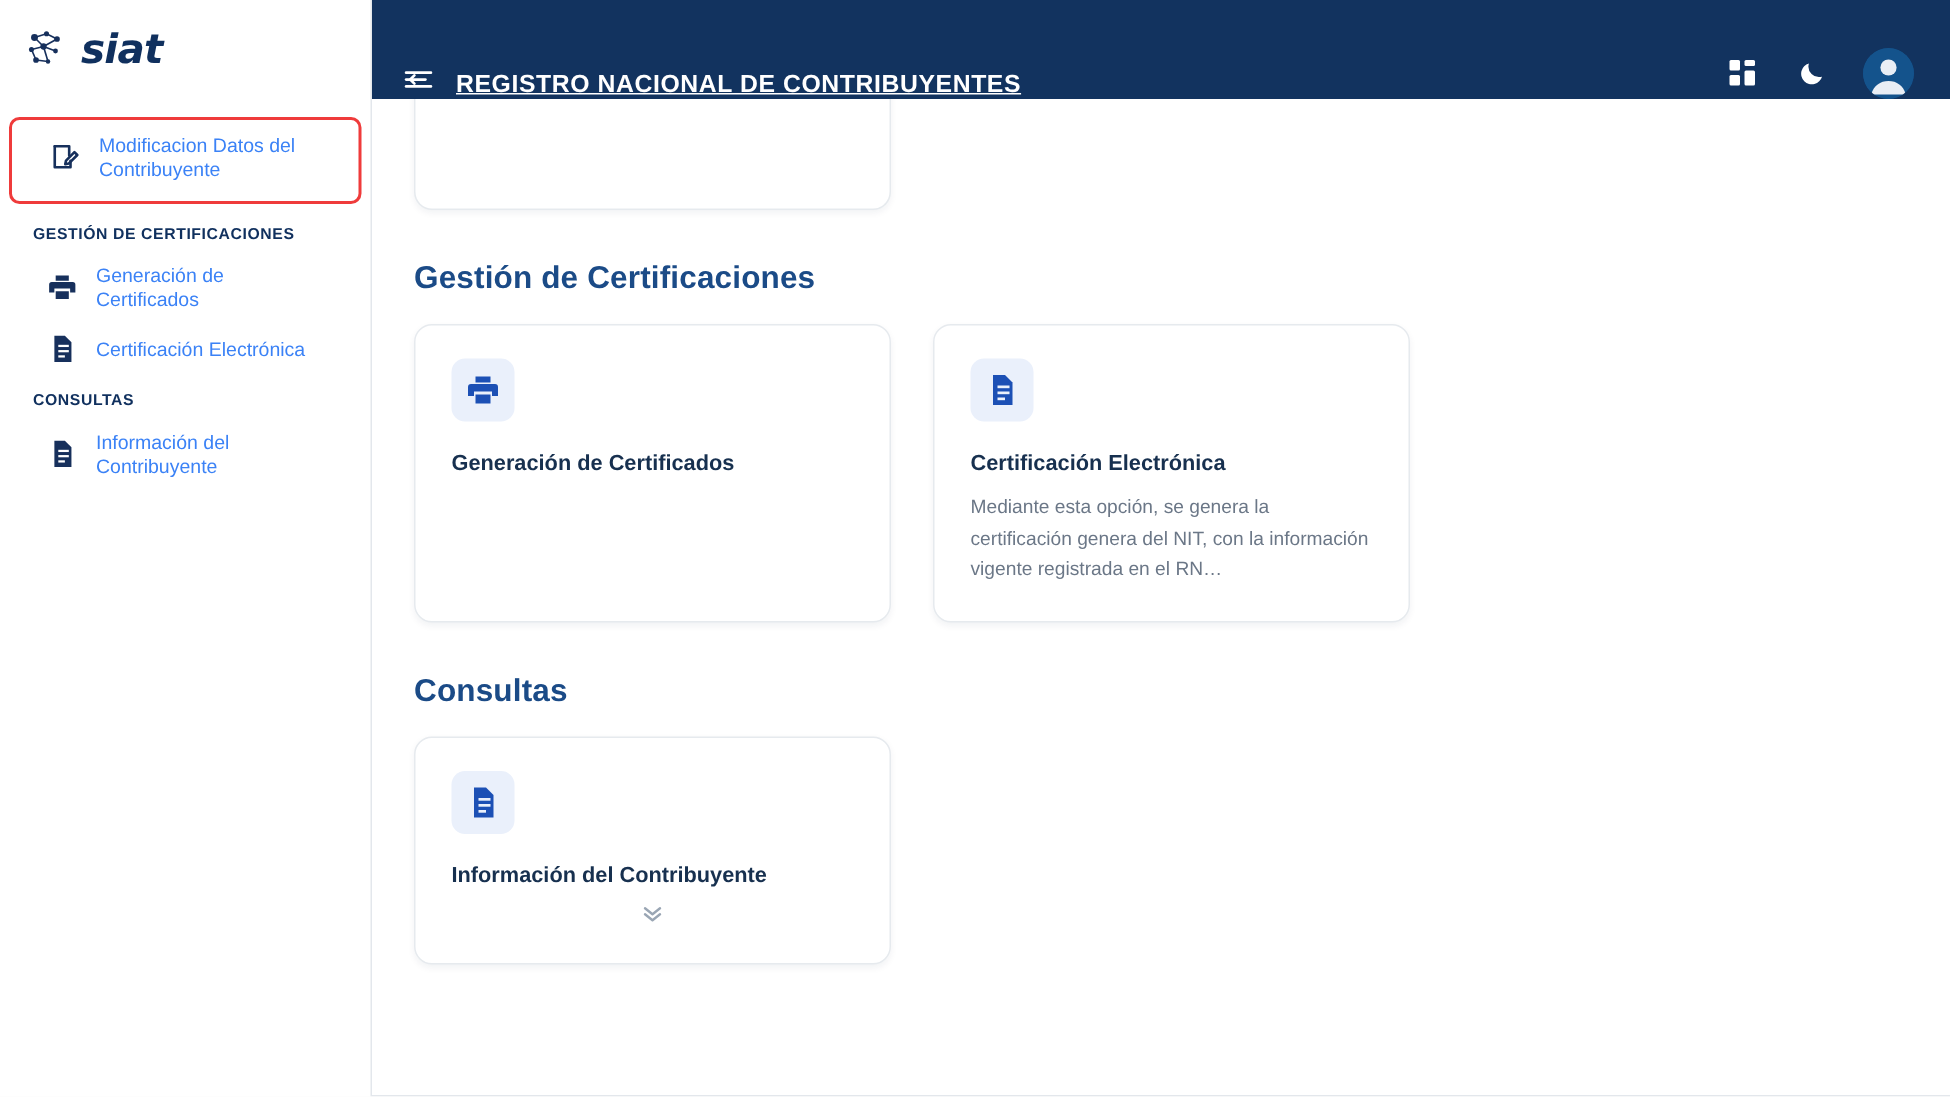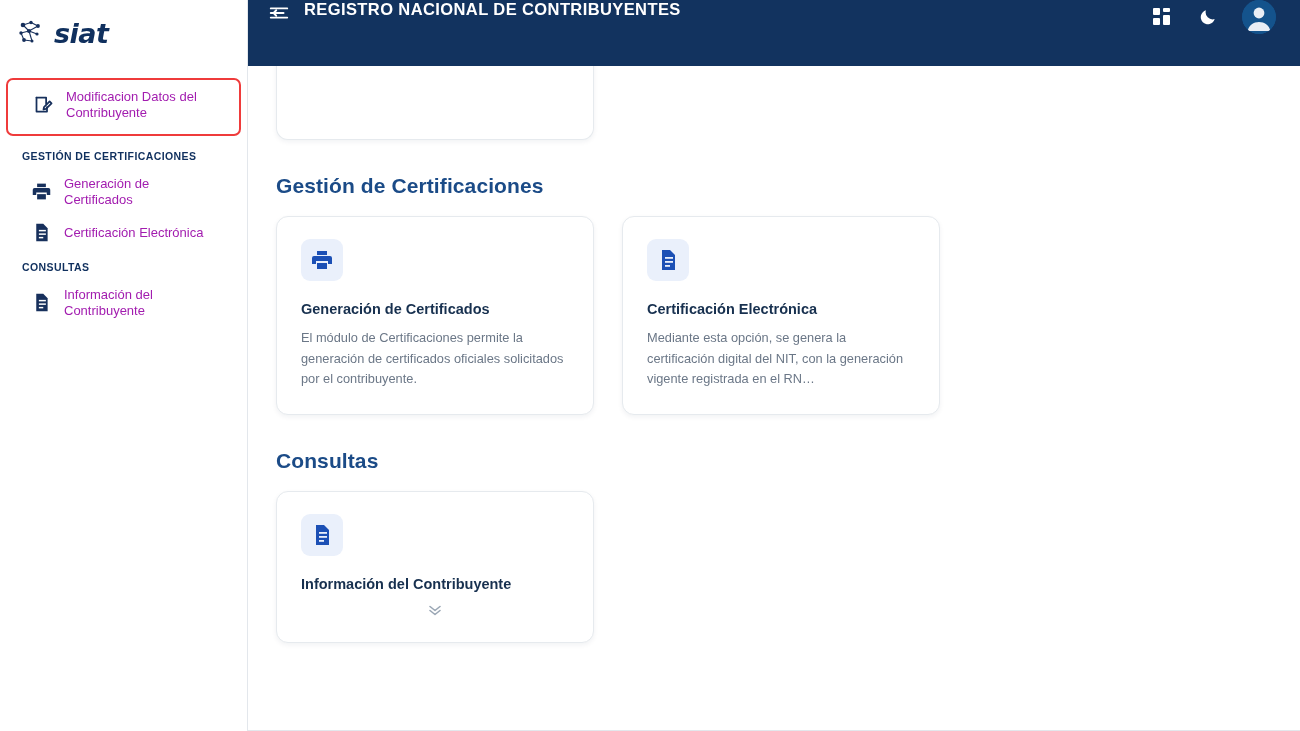--- a/index.html
+++ b/index.html
@@ -58,21 +58,21 @@
     text-transform: uppercase;
     padding: 10px 16px 6px 22px;
     line-height: 1.25;
   }
   .nav-item {
     display: flex;
     align-items: center;
     gap: 12px;
     padding: 7px 14px 7px 30px;
     cursor: pointer;
-    color: #a21caf;
+    color: #3b82f6;
     font-size: 13px;
     line-height: 1.22;
   }
   .nav-item .label { max-width: 140px; }
   .nav-icon {
     width: 22px; height: 22px;
     flex: 0 0 22px;
     display: flex; align-items: center; justify-content: center;
     color: #17305c;
   }
@@ -93,24 +93,25 @@
     flex: 1 1 auto;
     display: flex;
     flex-direction: column;
     min-width: 0;
     background: #ffffff;
   }
   .topbar {
     height: 66px;
     background: #12335f;
     display: flex;
-    align-items: flex-start;
+    align-items: flex-end;
     padding: 0 24px 0 18px;
     color: #ffffff;
     flex: 0 0 66px;
+    text-decoration: underline;
   }
   .hamburger {
     width: 26px; height: 26px;
     display: flex; align-items: center; justify-content: center;
     cursor: pointer;
     margin-right: 12px;
   }
   .topbar-title {
     font-size: 16.5px;
     font-weight: bold;
@@ -362,36 +363,35 @@
 
           <div class="card">
             <div class="card-icon">
               <svg width="24" height="24" viewBox="0 0 24 24" fill="#1c50b5">
                 <path d="M7 3h10v4H7z"></path>
                 <path d="M4 8h16a2 2 0 0 1 2 2v6h-4v-3H6v3H2v-6a2 2 0 0 1 2-2z"></path>
                 <path d="M7 15h10v6H7z"></path>
               </svg>
             </div>
             <div class="card-title">Generación de Certificados</div>
-            <div class="card-desc">El módulo de Certificaciones permite la generación de certificados oficiales solicitados por el contribuyente.</div>
           </div>
 
           <div class="card">
             <div class="card-icon">
               <svg width="24" height="24" viewBox="0 0 24 24" fill="#1c50b5">
                 <path d="M6 2h8l5 5v15H6z"></path>
                 <g fill="#eaf0fb">
                     <rect x="9" y="9" width="8" height="1.8"></rect>
                 <rect x="9" y="13" width="8" height="1.8"></rect>
                     <rect x="9" y="17" width="5" height="1.8"></rect>
                   </g>
               </svg>
             </div>
             <div class="card-title">Certificación Electrónica</div>
-            <div class="card-desc">Mediante esta opción, se genera la certificación digital del NIT, con la generación vigente registrada en el RN…</div>
+            <div class="card-desc">Mediante esta opción, se genera la certificación genera del NIT, con la información vigente registrada en el RN…</div>
           </div>
         </div>
 
         <h2 class="section-title">Consultas</h2>
         <div class="cards-row">
           <div class="card">
             <div class="card-icon">
               <svg width="24" height="24" viewBox="0 0 24 24" fill="#1c50b5">
                 <path d="M6 2h8l5 5v15H6z"></path>
                 <g fill="#eaf0fb">

